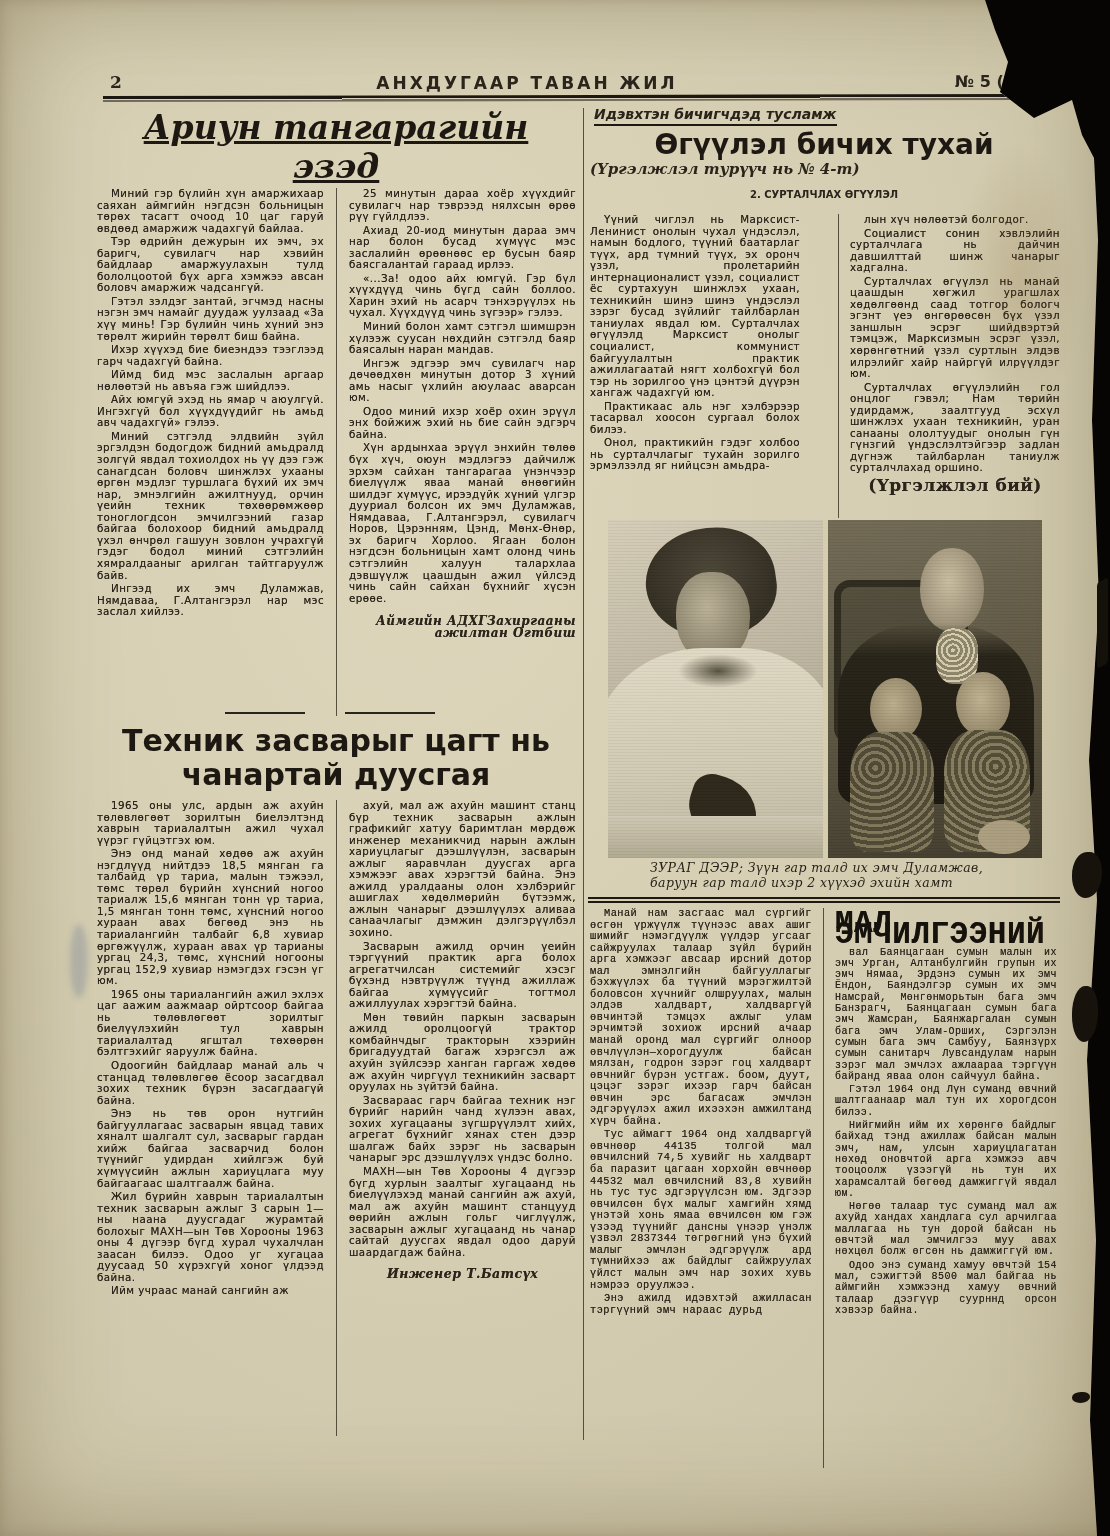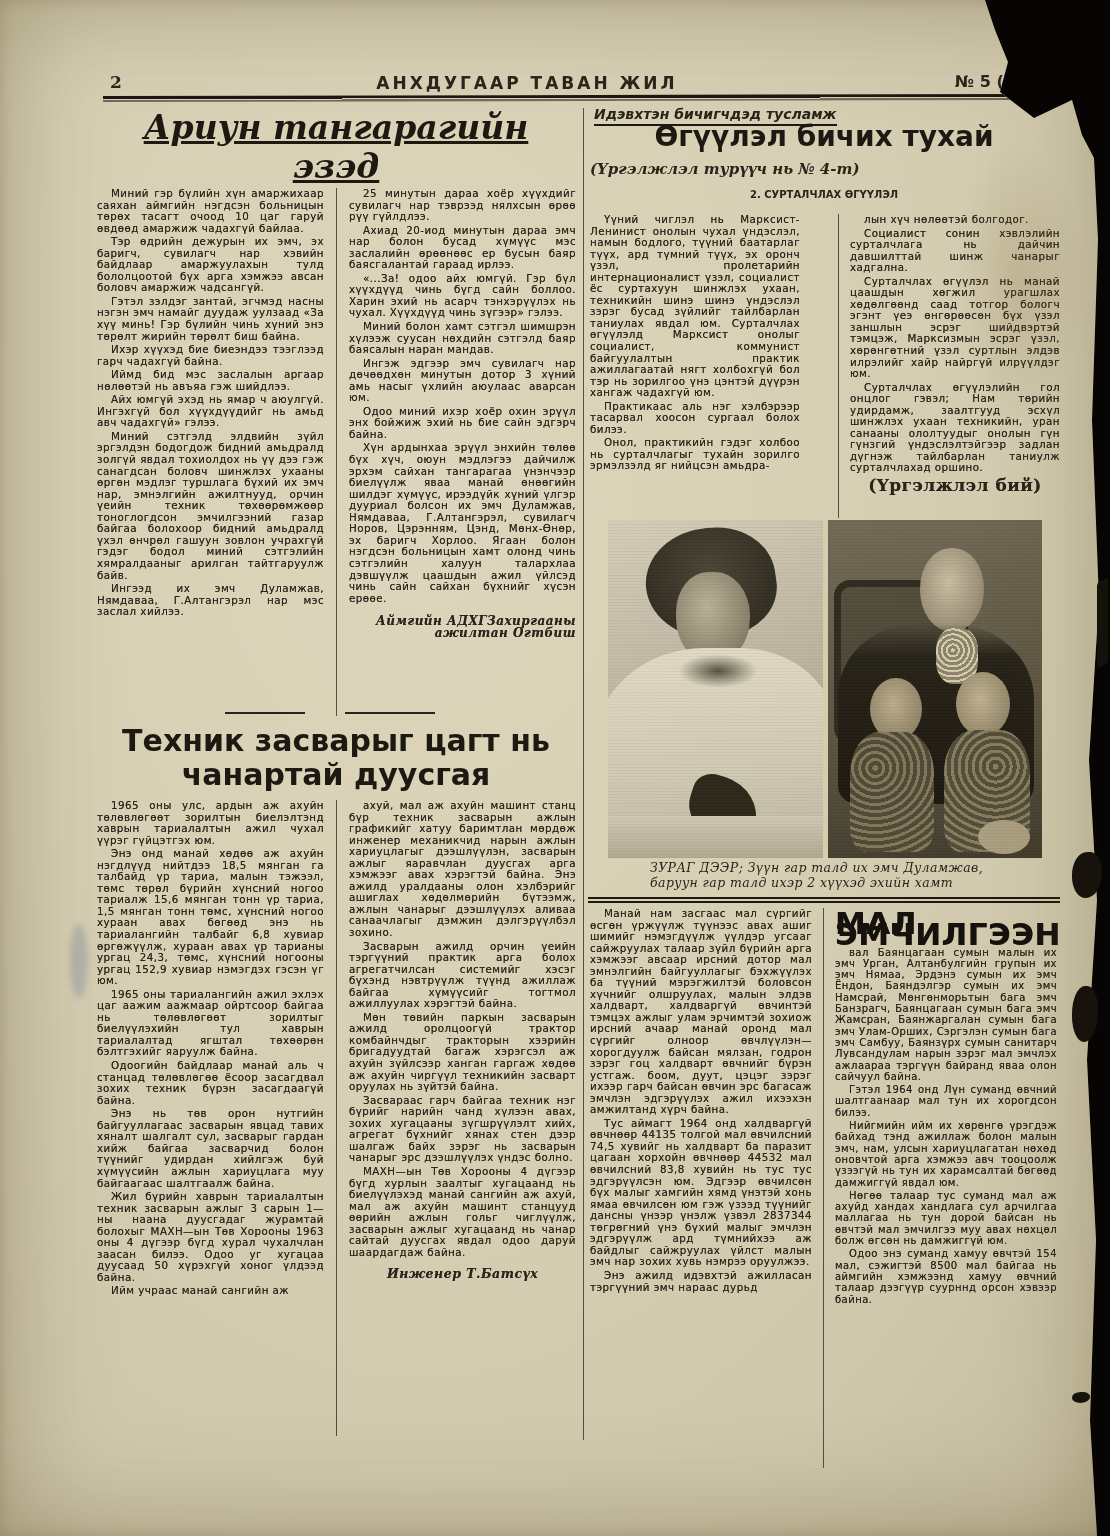--- a/index.html
+++ b/index.html
@@ -21,21 +21,21 @@
     background:linear-gradient(to bottom,#1c1812 0 3px,rgba(0,0,0,0) 3px 4px,rgba(28,24,18,.55) 4px 5px);}
   
   .vdiv{width:1px;background:#55503d;}
   .short-rule{height:2px;background:#2a251c;}
   .double-rule{height:6px;background:linear-gradient(to bottom,#1c1812 0 2px,rgba(0,0,0,0) 2px 4px,#1c1812 4px 6px);}
   
   .hl-oath{top:108px;left:97px;width:478px;text-align:center;font-family:"DejaVu Serif",serif;
     font-style:italic;font-weight:bold;font-size:33px;color:#1d1812;text-decoration:underline;}
   .kicker{top:106px;left:594px;font-size:14px;font-weight:bold;font-style:italic;
     border-bottom:2px solid #1d1812;padding-bottom:2px;}
-  .hl-writing{top:120px;left:590px;width:468px;text-align:center;font-weight:bold;font-size:28px;color:#1d1812;}
+  .hl-writing{top:128px;left:590px;width:468px;text-align:center;font-weight:bold;font-size:28px;color:#1d1812;}
   .sub-writing{top:160px;left:590px;width:468px;text-align:left;font-size:15px;font-weight:bold;
     font-style:italic;font-family:"DejaVu Serif",serif;}
   .sec-writing{top:189px;left:590px;width:468px;text-align:center;font-size:10px;font-weight:bold;}
   .hl-repair{top:724px;left:97px;width:478px;text-align:center;font-weight:bold;font-size:30px;
     line-height:34px;color:#1d1812;}
   .hl-vet{font-size:31px;font-weight:bold;letter-spacing:.5px;color:#15110c;margin:10px 0 6px;text-align:left;}
   
   .cols{display:flex;overflow:hidden;}
   .col{width:227px;font-size:10.3px;line-height:11.55px;letter-spacing:.45px;text-align:justify;
     color:#2b241b;text-shadow:0 0 .4px rgba(43,36,27,.75);}
@@ -186,31 +186,31 @@
                     background:#a79b7e;"></div>
         <div class="grain"></div>
       </div>
     </div>
     <div class="abs caption">
       <div>ЗУРАГ ДЭЭР; Зүүн гар талд их эмч Дуламжав,</div>
       <div>баруун гар талд ихэр 2 хүүхэд эхийн хамт</div>
     </div>
     <div class="abs double-rule" style="left:588px;top:897px;width:472px;"></div>
 
-    <div class="abs cols" style="left:590px;top:908px;width:470px;height:560px;">
+    <div class="abs cols" style="left:590px;top:908px;width:470px;height:560px;font-family:Liberation Mono, monospace;">
       <div class="col colR">
         <p>Манай нам засгаас мал сүргийг өсгөн үржүүлж түүнээс авах ашиг шимийг нэмэгдүүлж үүлдэр угсааг сайжруулах талаар зүйл бүрийн арга хэмжээг авсаар ирсний дотор мал эмнэлгийн байгууллагыг бэхжүүлэх ба түүний мэрэгжилтэй боловсон хүчнийг олшруулах, малын элдэв халдварт, халдваргүй өвчинтэй тэмцэх ажлыг улам эрчимтэй зохиож ирсний ачаар манай оронд мал сүргийг олноор өвчлүүлэн—хорогдуулж байсан мялзан, годрон зэрэг гоц халдварт өвчнийг бүрэн устгаж. боом, дуут, цэцэг зэрэг ихээр гарч байсан өвчин эрс багасаж эмчлэн эдгэрүүлэх ажил ихээхэн амжилтанд хүрч байна.</p>
         <p>Тус аймагт 1964 онд халдваргүй өвчнөөр 44135 толгой мал өвчилсний 74,5 хувийг нь халдварт ба паразит цагаан хорхойн өвчнөөр 44532 мал өвчилсний 83,8 хувийн нь тус тус эдгэрүүлсэн юм. Эдгээр өвчилсөн бүх малыг хамгийн хямд үнэтэй хонь ямаа өвчилсөн юм гэж үзээд түүнийг дансны үнээр үнэлж үзвэл 2837344 төгрөгний үнэ бүхий малыг эмчлэн эдгэрүүлж ард түмнийхээ аж байдлыг сайжруулах үйлст малын эмч нар зохих хувь нэмрээ оруулжээ.</p>
         <p>Энэ ажилд идэвхтэй ажилласан тэргүүний эмч нараас дурьд</p>
       </div>
       <div class="col colR" style="font-size:10px;line-height:11.3px;">
         <div class="hl-vet">МАЛ ЭМЧИЛГЭЭНИЙ</div>
         <p>вал Баянцагаан сумын малын их эмч Урган, Алтанбулгийн групын их эмч Нямаа, Эрдэнэ сумын их эмч Ёндон, Баяндэлгэр сумын их эмч Намсрай, Мөнгөнморьтын бага эмч Банзрагч, Баянцагаан сумын бага эмч Жамсран, Баянжаргалан сумын бага эмч Улам-Орших, Сэргэлэн сумын бага эмч Самбуу, Баянзүрх сумын санитарч Лувсандулам нарын зэрэг мал эмчлэх ажлаараа тэргүүн байранд яваа олон сайчуул байна.</p>
         <p>Гэтэл 1964 онд Лүн суманд өвчний шалтгаанаар мал тун их хорогдсон билээ.</p>
-        <p>Нийгмийн ийм их хөрөнгө үрэгдэж байхад тэнд ажиллаж болон малын эмч, нам, улсын хариуцлагатан нөхөд оновчтой арга хэмжээ авч тооцоолж үзээгүй нь тун их харамсалтай бөгөөд дамжиггүй явдал юм.</p>
+        <p>Нийгмийн ийм их хөрөнгө байдлыг байхад тэнд ажиллаж байсан малын эмч, нам, улсын хариуцлагатан нөхөд оновчтой арга хэмжээ авч тооцоолж үзээгүй нь тун их харамсалтай бөгөөд дамжиггүй явдал юм.</p>
         <p>Нөгөө талаар тус суманд мал аж ахуйд хандах хандлага сул арчилгаа маллагаа нь тун дорой байсан нь өвчтэй мал эмчилгээ муу авах нөхцөл болж өгсөн нь дамжиггүй юм.</p>
         <p>Одоо энэ суманд хамуу өвчтэй 154 мал, сэжигтэй 8500 мал байгаа нь аймгийн хэмжээнд хамуу өвчний талаар дээгүүр суурннд орсон хэвээр байна.</p>
       </div>
     </div>
 
     <div class="abs stain" style="right:26px;top:140px;width:130px;height:280px;border-radius:50%;
          background:radial-gradient(ellipse,rgba(130,100,50,.20) 0%,rgba(130,100,50,0) 70%);"></div>
     <div class="abs stain" style="left:70px;top:924px;width:18px;height:74px;border-radius:50%;
          background:rgba(60,82,136,.22);filter:blur(3px);"></div>
   </div>

